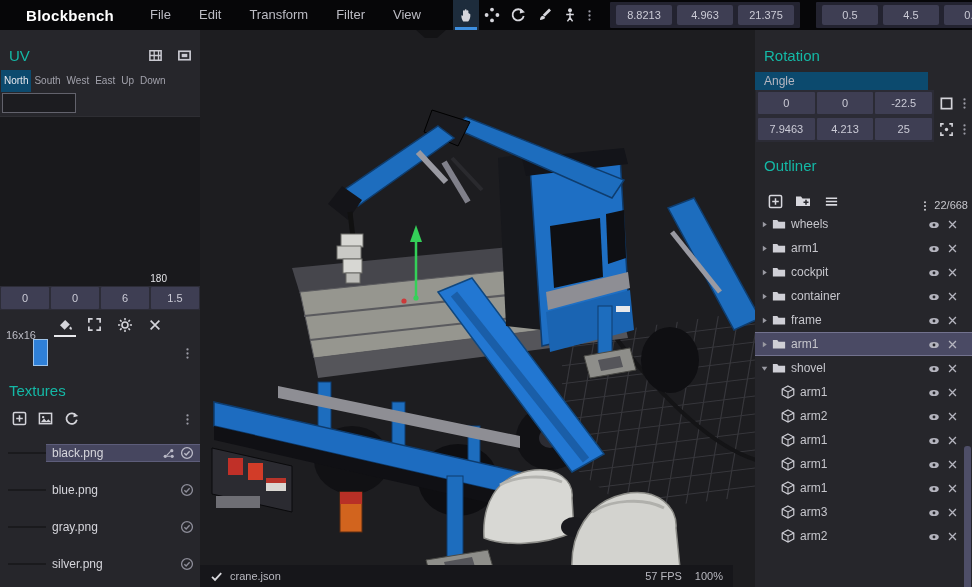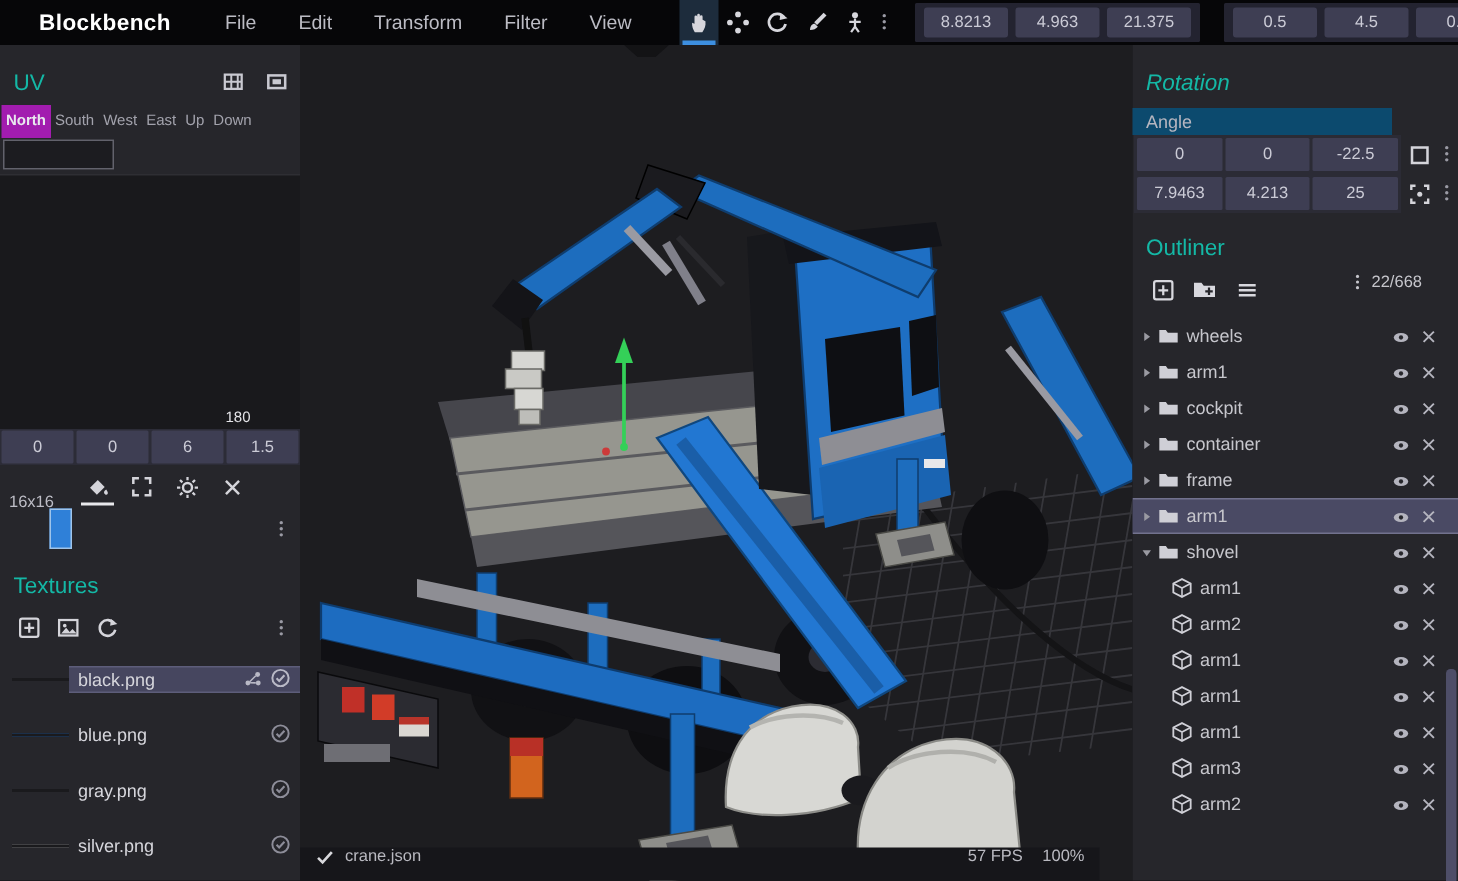--- a/index.html
+++ b/index.html
@@ -32,21 +32,21 @@
   #right-panel { left:755px; width:217px; }
   .panel-title { font-size:15px; color:#14b8a6; }
 
   
   #uv-header { height:40px; display:flex; align-items:flex-end; padding:0 8px 6px 9px; }
   #uv-header .panel-title { flex:0 0 auto; }
   #uv-header .spacer, .spacer { flex:1; }
   .hdr-ic { color:#c9c9d1; margin-left:14px; }
   #uv-tabs { height:22px; display:flex; padding:0 1px; }
   .uv-tab { font-size:10px; color:#a2a2ac; padding:0 3px; line-height:22px; white-space:nowrap; }
-  .uv-tab.sel { background:#a21caf; color:#e8e8ee;font-weight:bold; }
+  .uv-tab.sel { background:#0c4a6e; color:#e8e8ee; }
   #uv-input-row { height:24px; padding:1px 0 0 2px; }
   #uv-input { width:74px; height:20px; background:#1c1c20; border:1px solid #62626c; color:#ddd; font-size:11px; padding:0 4px; }
   #uv-canvas { height:170px; background:#19191c; position:relative; border-top:1px solid #2e2e33; }
   #uv-size-label { position:absolute; right:33px; bottom:2px; font-size:10px; color:#e4e4e8; }
   #uv-fields { height:24px; background:#2c2c37; display:flex; gap:2px; padding:1px 1px; }
   .num-field { flex:1; background:#3e3e53; color:#cbcbd6; font-size:11px; text-align:center; line-height:22px; border-radius:1px; }
   #uv-tools { height:29px; display:flex; align-items:center; padding:0 6px; }
   #uv-resolution { font-size:11px; color:#bdbdc6; margin-right:14px;margin-top:20px; }
   .uv-tool { width:30px; height:24px; display:flex; align-items:center; justify-content:center; color:#d4d4da; position:relative; }
   .uv-tool.active::after { content:""; position:absolute; left:4px; right:4px; bottom:0; height:2px; background:#e8e8ec; }
@@ -64,35 +64,35 @@
   .tex-body { flex:1; display:flex; align-items:center; padding:0 6px 0 6px; }
   .tex-row.sel .tex-body { background:#46465f; box-shadow:0 1px 0 #5d5d7a inset, 0 -1px 0 #5d5d7a inset; }
   .tex-name { font-size:12px; color:#d6d6dc; }
   .tex-icons { margin-left:auto; display:flex; align-items:center; gap:5px; color:#8d8d99; }
   .tex-row.sel .tex-icons { color:#b9b9c6; }
 
   
   #viewport { position:absolute; left:200px; top:30px; width:555px; height:557px; background:#1d1d20; }
   #viewport svg { display:block; }
   #statusbar { position:absolute; left:0; bottom:0; width:533px; height:22px; background:#16161a;
-    display:flex; align-items:flex-start; padding:0 10px; font-size:11px; color:#b9b9c0; }
+    display:flex; align-items:center; padding:0 10px; font-size:11px; color:#b9b9c0; }
   #statusbar .file { margin-left:7px; }
   #statusbar .right { margin-left:auto; display:flex; gap:13px; }
 
   
-  #rot-title-row { height:42px; display:flex; align-items:flex-end; padding:0 8px 8px 9px;font-style:italic; }
+  #rot-title-row { height:42px; display:flex; align-items:flex-end; padding:0 8px 8px 9px; }
   .rot-label { font-size:12px; color:#b6b6c0; background:#0c4a6e; margin:0 44px 0 0; padding:2px 0 2px 9px; }
   .rot-row { height:26px; display:flex; align-items:center; padding:0 4px 0 1px; }
   .rot-fields { flex:1; display:flex; gap:2px; background:#2b2b35; padding:2px; }
   .rot-ic { width:24px; height:22px; display:flex; align-items:center; justify-content:center; color:#d4d4da; }
   .rot-row .dots-v { color:#9a9aa4; width:10px; text-align:center; }
 
   
   #outliner-title-row { height:40px; display:flex; align-items:flex-end; padding:0 8px 8px 9px; }
-  #outliner-toolbar { height:30px; display:flex; align-items:flex-start; padding:0 24px 0 6px; }
+  #outliner-toolbar { height:30px; display:flex; align-items:flex-end; padding:0 4px 0 6px; }
   .outl-tool { width:28px; height:22px; display:flex; align-items:center; justify-content:center; color:#d8d8de; }
   #outliner-counter-wrap { margin-left:auto; display:flex; align-items:center; gap:3px; color:#c6c6cc; font-size:11px; }
   #outliner-list { position:relative; }
   .outl-row { height:24px; display:flex; align-items:center; padding:0 14px 0 5px; font-size:12px; color:#c6c6cc; }
   .outl-row.sel { background:#4a4a64; box-shadow:0 1px 0 #72728e inset, 0 -1px 0 #72728e inset; }
   .outl-row .caret { width:10px; color:#9a9aa2; flex:0 0 10px; }
   .outl-row.cube { padding-left:24px; }
   .row-ic { color:#cfcfd6; margin:0 5px 0 2px; }
   .row-name { white-space:nowrap; }
   .row-icons { margin-left:auto; display:flex; gap:6px; color:#b4b4be; }

